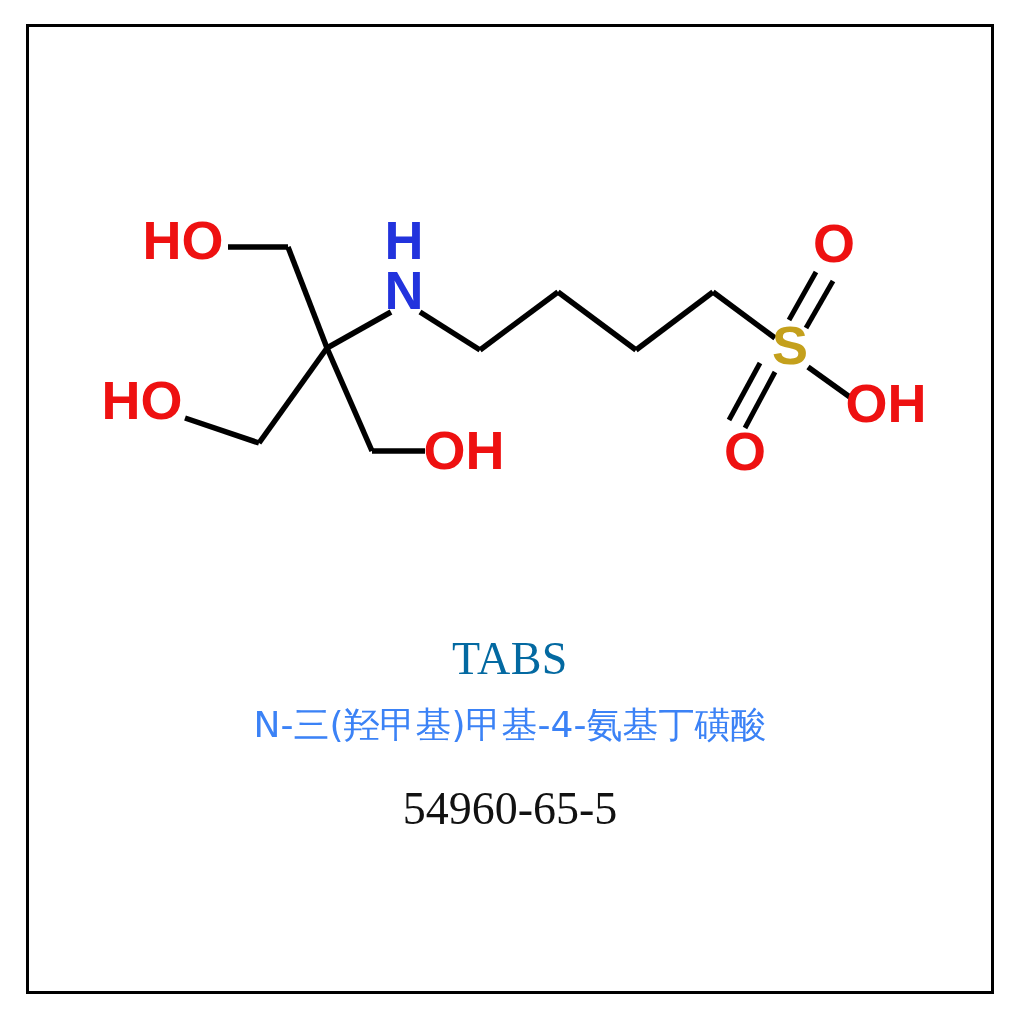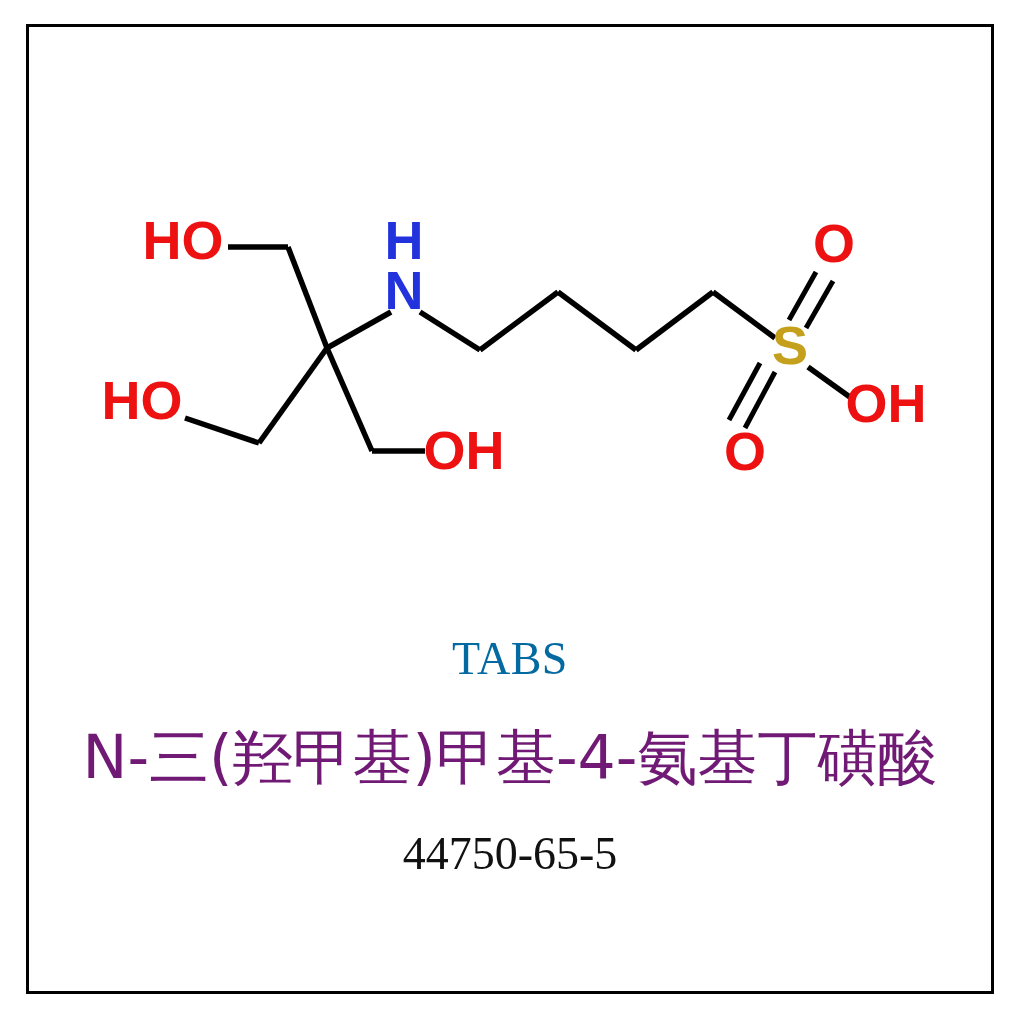--- a/index.html
+++ b/index.html
@@ -64,25 +64,25 @@
     text-align: center;
   }
   #caption-abbrev {
     font-family: "Liberation Serif", serif;
     font-size: 46px;
     color: #0369a1;
     line-height: 1.0;
     letter-spacing: 0.5px;
   }
   #caption-chinese {
-    margin-top: 44px;
+    margin-top: 24px;
     font-family: "DejaVu Sans", sans-serif;
-    font-size: 60px;
+    font-size: 36px;
     font-weight: 500;
-    color: #701a75;
+    color: #3b82f6;
     line-height: 1.05;
     white-space: nowrap;
   }
   #caption-cas {
     margin-top: 42px;
     font-family: "Liberation Serif", serif;
     font-size: 46px;
     color: #111111;
     line-height: 1.0;
   }
@@ -137,16 +137,16 @@
 
     <text class="atom-label label-oxygen" text-anchor="middle" dominant-baseline="middle" x="745" y="456" fill="#ee1111">O</text>
 
     <text class="atom-label label-oxygen" text-anchor="middle" dominant-baseline="middle" x="886" y="408" fill="#ee1111">OH</text>
 
   </svg>
 
   <div id="caption-block">
     <div id="caption-abbrev">TABS</div>
     <div id="caption-chinese">N-三(羟甲基)甲基-4-氨基丁磺酸</div>
-    <div id="caption-cas">44750-65-5</div>
+    <div id="caption-cas">54960-65-5</div>
   </div>
 
 </div>
 
 </body></html>

